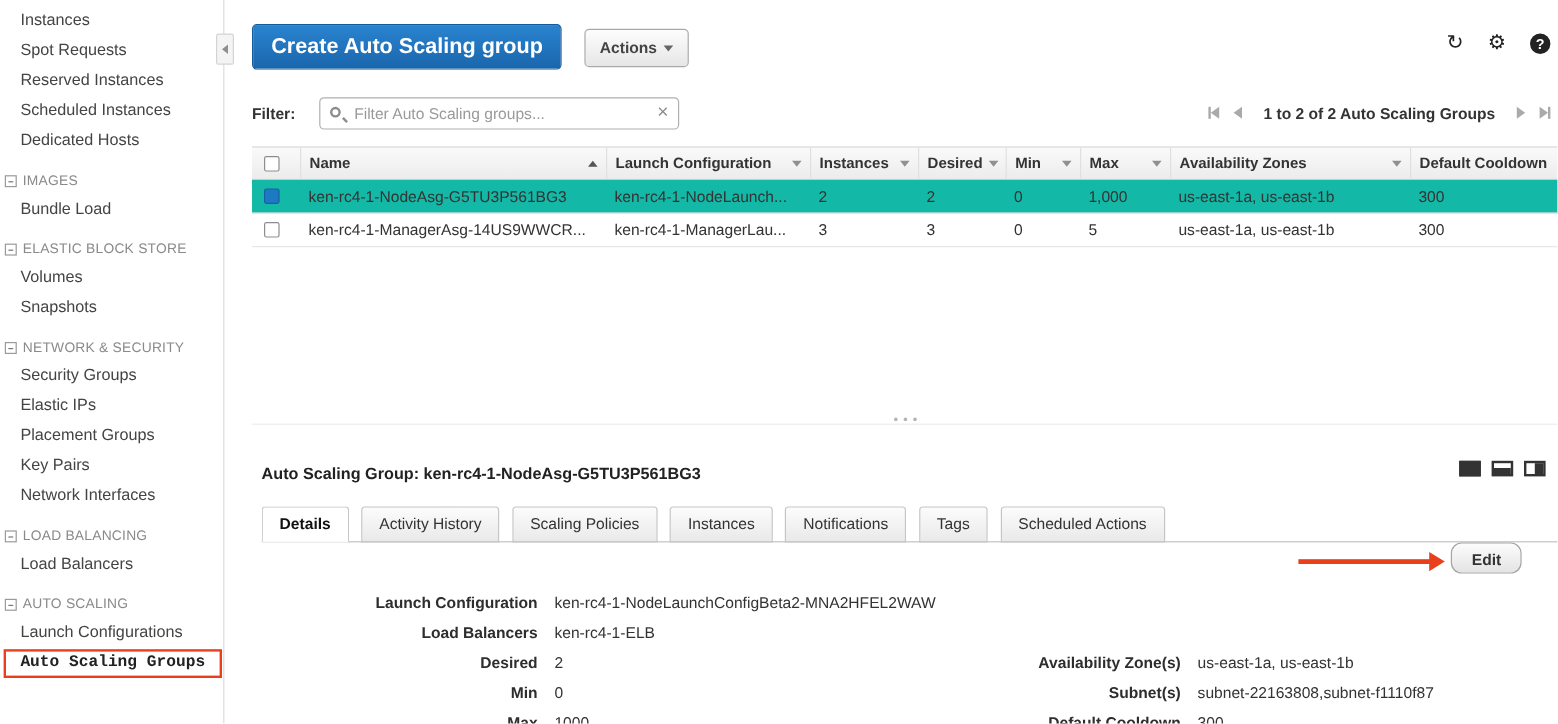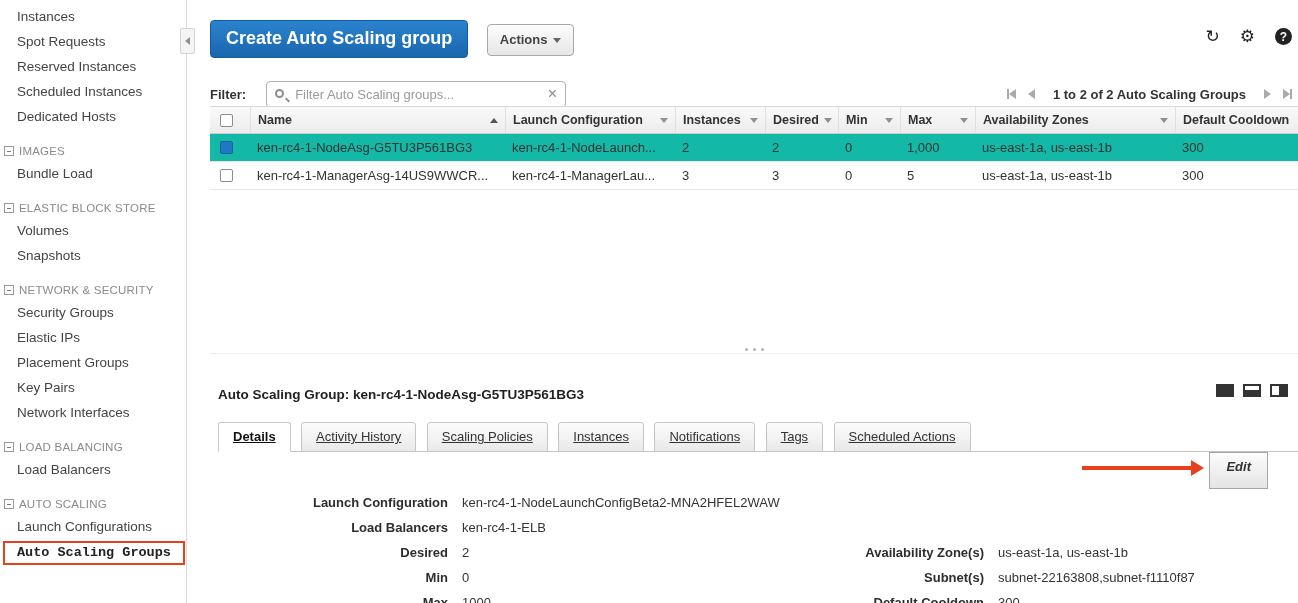--- a/index.html
+++ b/index.html
@@ -45,21 +45,21 @@
   .clear-x { position:absolute; right:8px; top:3px; font-size:16px; color:#8b8b8b; cursor:pointer; }
   .pagination { position:absolute; right:6px; top:0; height:28px; display:flex; align-items:center; gap:12px; }
   .pg-summary { font-size:13px; font-weight:bold; color:#333; margin:0 6px; }
   .pg-btn { display:flex; align-items:center; cursor:default; }
   .tri-l { width:0;height:0;border-top:5px solid transparent;border-bottom:5px solid transparent;border-right:7px solid #aaa; }
   .tri-r { width:0;height:0;border-top:5px solid transparent;border-bottom:5px solid transparent;border-left:7px solid #aaa; }
   .pg-bar { width:2px; height:10px; background:#aaa; }
 
   
   .grid-cols { display:grid; grid-template-columns:40px 255px 170px 90px 73px 62px 75px 200px 1fr; }
-  .table { position:absolute; left:0; top:106px; width:100%; }
+  .table { position:absolute; left:0; top:122px; width:100%; }
   .thead { height:28px; background:linear-gradient(#fafafa,#ececec); border-top:1px solid #d8d8d8; border-bottom:1px solid #cccccc; font-size:12.5px; font-weight:bold; color:#333; }
   .th { display:flex; align-items:center; justify-content:space-between; padding:0 7px; overflow:hidden; white-space:nowrap; border-left:1px solid #e0e0e0; cursor:pointer; }
   .th:first-child { border-left:none; }
   .th .caret-sm { width:0;height:0;border-left:4px solid transparent;border-right:4px solid transparent;border-top:5px solid #909090; margin-left:5px; flex:0 0 auto; }
   .th .sort-up { width:0;height:0;border-left:4px solid transparent;border-right:4px solid transparent;border-bottom:5px solid #555; margin-left:5px; flex:0 0 auto; }
   .trow { height:28px; border-bottom:1px solid #e7e7e7; font-size:13px; color:#333; background:#fff; }
   .trow.selected { background:#14b8a6; }
   .td { display:flex; align-items:center; padding:0 7px; overflow:hidden; white-space:nowrap; }
   .cbx { width:13px; height:13px; border:1px solid #8d8d8d; border-radius:2px; background:#fefefe; margin-left:3px; cursor:pointer; }
   .cbx.checked { background:#1e79c4; border-color:#16629f; }
@@ -73,25 +73,25 @@
   .detail-title { position:absolute; left:8px; top:9px; font-size:13.5px; font-weight:bold; color:#222; }
   .layout-icons { position:absolute; right:10px; top:6px; display:flex; gap:9px; }
   .lay-icon { width:18px; height:13px; border:2px solid #333; background:#fff; position:relative; cursor:pointer; }
   .lay-icon.full { background:#333; }
   .lay-icon.split::after { content:""; position:absolute; left:0; right:0; bottom:0; height:5px; background:#333; }
   .lay-icon.right::after { content:""; position:absolute; top:0; bottom:0; right:0; width:7px; background:#333; }
 
   .tabs { position:absolute; left:8px; top:44px; width:calc(100% - 8px); height:30px; border-bottom:1px solid #c3c3c3; }
   .tab { display:inline-block; height:30px; line-height:28px; padding:0 14px; margin-right:6px; margin-bottom:-1px;
          border:1px solid #c6c6c6; border-radius:3px 3px 0 0; background:linear-gradient(#fcfcfc,#e9e9e9);
-         font-size:13px; color:#333; cursor:pointer; vertical-align:bottom;text-decoration:underline; }
+         font-size:13px; color:#333; cursor:pointer; vertical-align:bottom; }
   .tab.active { background:#fff; border-bottom:1px solid #fff; font-weight:bold; color:#111; }
 
-  .btn-edit { position:absolute; right:30px; top:74px; padding:6px 16px 14px; font-size:13px; font-weight:bold; color:#333;
-              background:linear-gradient(#fcfcfc,#e4e4e4); border:1px solid #a5a5a5; border-radius:0; cursor:pointer;font-style:italic; }
+  .btn-edit { position:absolute; right:30px; top:74px; padding:6px 16px 3px; font-size:13px; font-weight:bold; color:#333;
+              background:linear-gradient(#fcfcfc,#e4e4e4); border:1px solid #a5a5a5; border-radius:9px; cursor:pointer; }
   .annotation-arrow { position:absolute; left:872px; top:82px; width:122px; height:16px; pointer-events:none; }
   .arrow-line { position:absolute; left:0; top:6px; width:110px; height:4px; background:#e8401c; }
   .arrow-head { position:absolute; right:0; top:0; width:0; height:0; border-top:8px solid transparent; border-bottom:8px solid transparent; border-left:13px solid #e8401c; }
 
   .fields { position:absolute; top:112px; font-size:13px; }
   .fields.left-col { left:62px; }
   .fields.right-col { left:598px; top:162px; }
   .field-row { display:flex; height:25px; align-items:center; }
   .f-label { width:190px; text-align:right; font-weight:bold; color:#2d2d2d; padding-right:14px; white-space:nowrap; flex:0 0 auto; }
   .f-value { color:#333; white-space:nowrap; }

